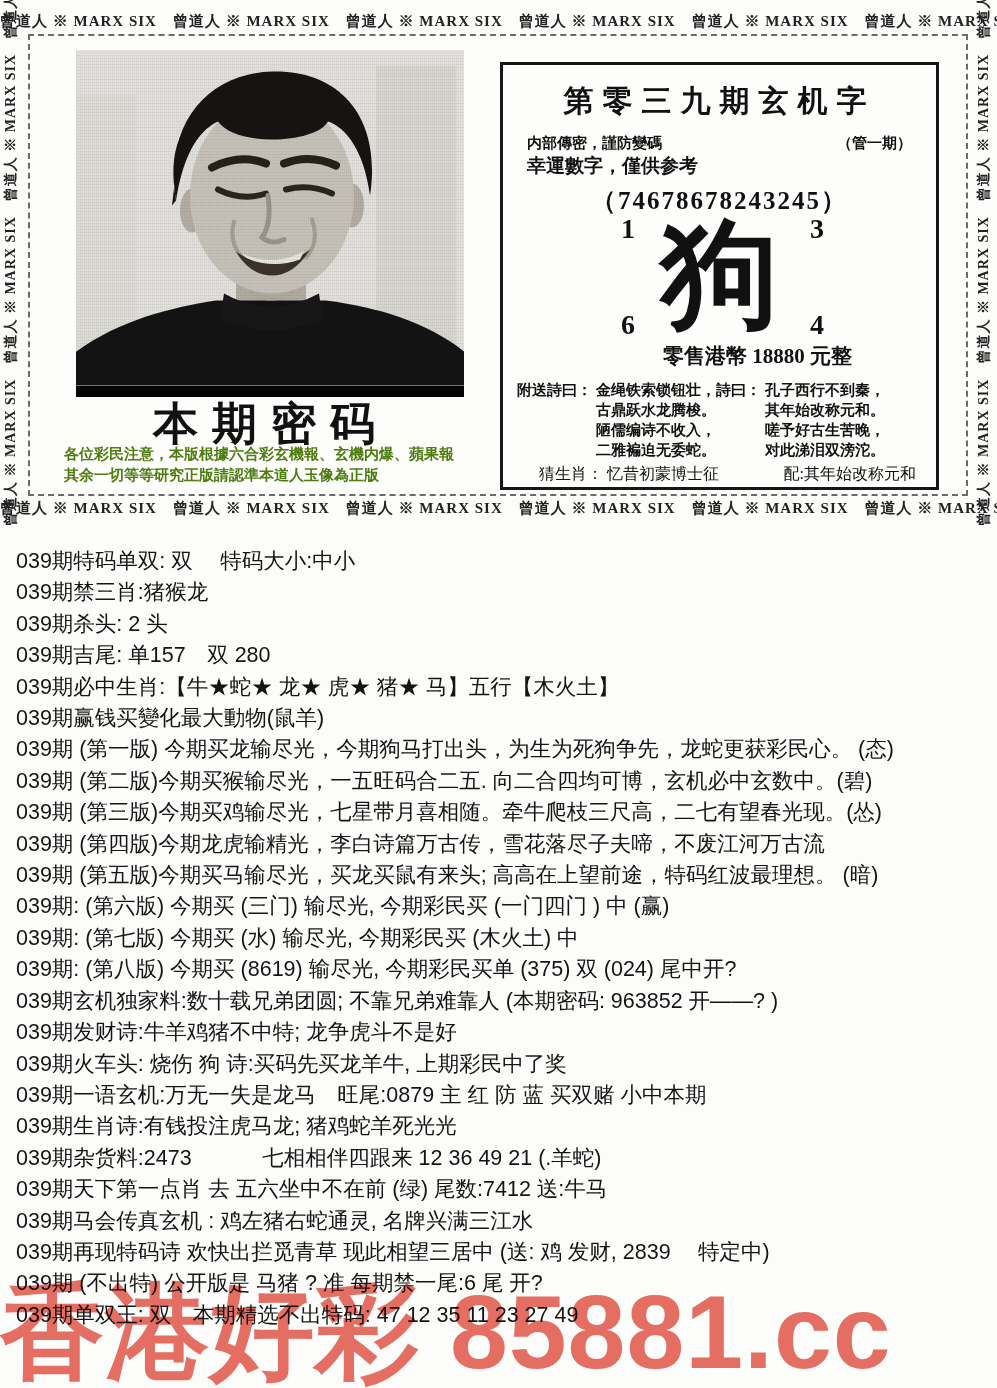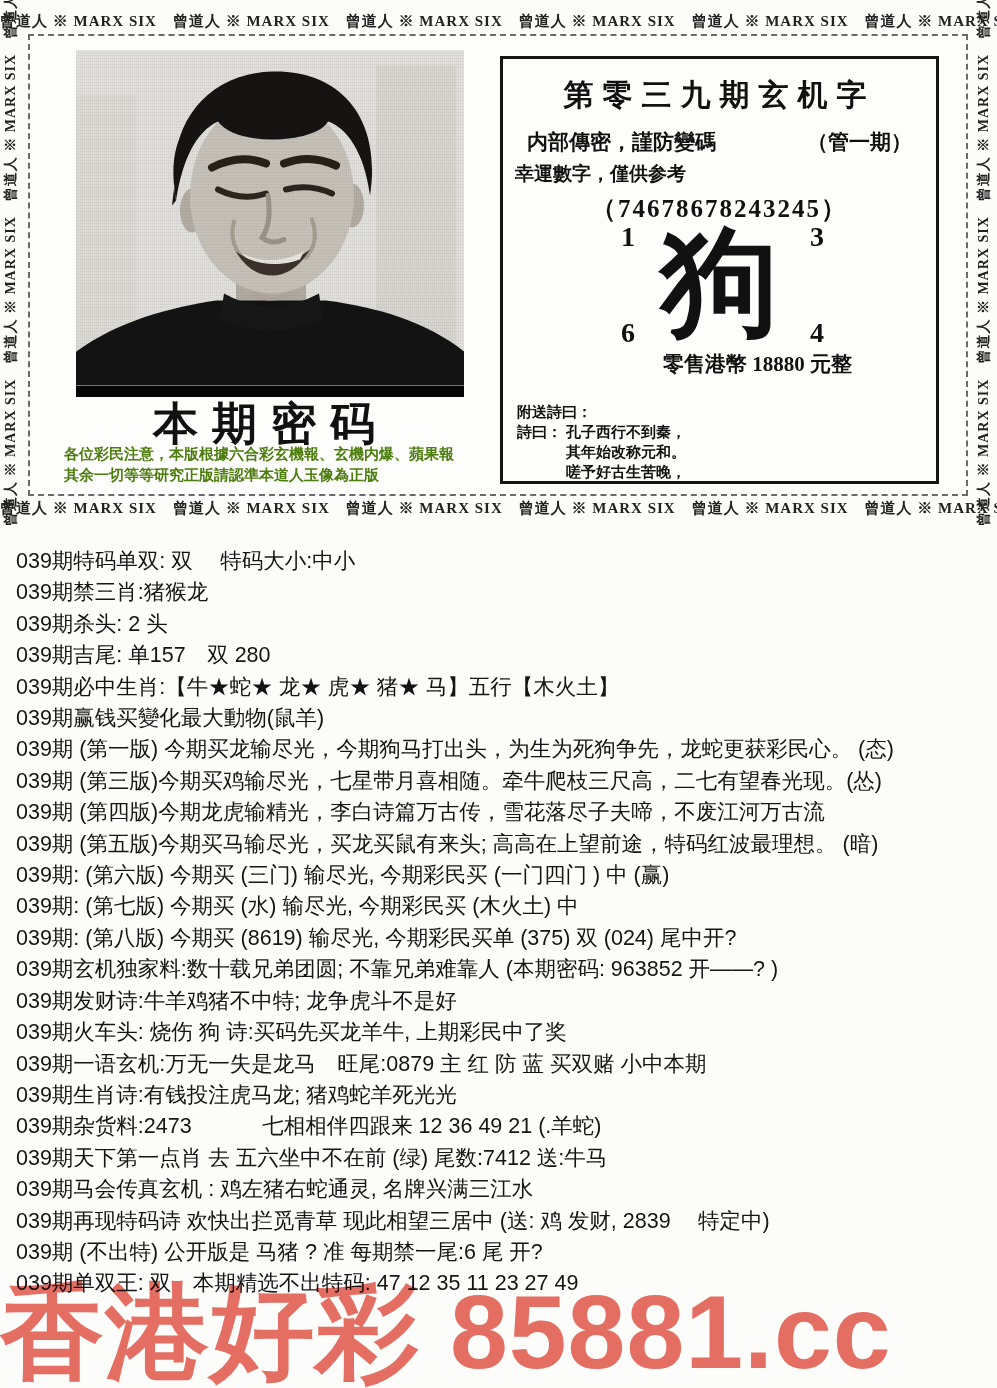--- a/index.html
+++ b/index.html
@@ -55,41 +55,41 @@
     font-family:"Liberation Serif",serif;
     font-weight:bold;font-size:45px;letter-spacing:14px;color:#111;
   }
   .notice{
     position:absolute;left:34px;top:408px;width:430px;
     font-family:"Liberation Serif",serif;
     font-weight:bold;font-size:15px;line-height:21px;color:#4d7c0f;
   }
   
   .mystery-box{
-    position:absolute;left:470px;top:20px;width:439px;height:428px;
+    position:absolute;left:470px;top:26px;width:439px;height:428px;
     border:3px solid #161616;
     font-family:"Liberation Serif",serif;color:#111;
     box-sizing:border-box;overflow:hidden;
   }
   .mb-title{margin-top:16px;text-align:center;font-size:30px;font-weight:bold;letter-spacing:9px;}
-  .mb-row1{display:flex;justify-content:space-between;padding:0 24px;margin-top:12px;font-size:21px;font-weight:bold;}
-  .mb-line2{padding:0 12px;margin-top:5px;font-size:19px;font-weight:bold;}
+  .mb-row1{display:flex;justify-content:space-between;padding:0 24px;margin-top:12px;font-size:15px;font-weight:bold;}
+  .mb-line2{padding:0 24px;font-size:19px;font-weight:bold;}
   .mb-lucky{text-align:center;margin-top:5px;font-size:25px;font-weight:bold;letter-spacing:2px;}
   .mb-zodiac{position:relative;height:122px;}
   .mb-zodiac .zchar{
     position:absolute;left:50%;top:50%;transform:translate(-50%,-52%);
     font-size:118px;font-weight:bold;line-height:1;
   }
   .mb-zodiac .corner{position:absolute;font-size:28px;font-weight:bold;}
   .corner.tl{left:118px;top:-4px;}
   .corner.tr{right:112px;top:-4px;}
   .corner.bl{left:118px;bottom:-2px;}
   .corner.br{right:112px;bottom:-2px;}
   .mb-price{margin-top:3px;text-align:center;padding-left:76px;font-size:21px;font-weight:bold;}
-  .mb-poems{display:flex;justify-content:flex-start;padding:0 14px;margin-top:24px;font-size:15px;font-weight:bold;flex-direction:column;}
+  .mb-poems{display:flex;justify-content:flex-start;padding:0 14px;margin-top:10px;font-size:15px;font-weight:bold;}
   .poem{display:flex;}
   .poem .plabel{margin-right:4px;white-space:nowrap;padding-top:1px;}
   .poem .plines div{line-height:20px;}
   .mb-guess-row{display:flex;justify-content:space-between;padding:0 20px 0 36px;margin-top:4px;font-size:16px;font-weight:normal;}
   
   .predictions{position:absolute;left:16px;top:546px;width:978px;}
   .pline{
     font-size:21.5px;line-height:31.4px;white-space:nowrap;
     font-weight:500;color:#141414;
   }
@@ -165,20 +165,26 @@
       <span class="corner tl">1</span>
       <span class="corner tr">3</span>
       <span class="zchar">狗</span>
       <span class="corner bl">6</span>
       <span class="corner br">4</span>
     </div>
     <div class="mb-price">零售港幣 18880 元整</div>
     <div class="mb-poems">
       <div class="poem">
         <span class="plabel">附送詩曰：</span>
+        <span class="plines">
+          <div>金绳铁索锁钮壮，</div>
+          <div>古鼎跃水龙腾梭。</div>
+          <div>陋儒编诗不收入，</div>
+          <div>二雅褊迫无委蛇。</div>
+        </span>
       </div>
       <div class="poem">
         <span class="plabel">詩曰：</span>
         <span class="plines">
           <div>孔子西行不到秦，</div>
           <div>其年始改称元和。</div>
           <div>嗟予好古生苦晚，</div>
           <div>对此涕泪双滂沱。</div>
         </span>
       </div>
@@ -192,20 +198,21 @@
 </div>
 
 <div class="predictions">
   <div class="pline">039期特码单双: 双　 特码大小:中小</div>
   <div class="pline">039期禁三肖:猪猴龙</div>
   <div class="pline">039期杀头: 2 头</div>
   <div class="pline">039期吉尾: 单157　双 280</div>
   <div class="pline">039期必中生肖:【牛★蛇★ 龙★ 虎★ 猪★ 马】五行【木火土】</div>
   <div class="pline">039期赢钱买變化最大動物(鼠羊)</div>
   <div class="pline">039期 (第一版) 今期买龙输尽光，今期狗马打出头，为生为死狗争先，龙蛇更获彩民心。 (态)</div>
+  <div class="pline">039期 (第二版)今期买猴输尽光，一五旺码合二五. 向二合四均可博，玄机必中玄数中。(碧)</div>
   <div class="pline">039期 (第三版)今期买鸡输尽光，七星带月喜相随。牵牛爬枝三尺高，二七有望春光现。(怂)</div>
   <div class="pline">039期 (第四版)今期龙虎输精光，李白诗篇万古传，雪花落尽子夫啼，不废江河万古流</div>
   <div class="pline">039期 (第五版)今期买马输尽光，买龙买鼠有来头; 高高在上望前途，特码红波最理想。 (暗)</div>
   <div class="pline">039期: (第六版) 今期买 (三门) 输尽光, 今期彩民买 (一门四门 )  中 (赢)</div>
   <div class="pline">039期: (第七版) 今期买 (水) 输尽光, 今期彩民买 (木火土) 中</div>
   <div class="pline">039期: (第八版) 今期买 (8619) 输尽光, 今期彩民买单 (375)  双 (024) 尾中开?</div>
   <div class="pline">039期玄机独家料:数十载兄弟团圆; 不靠兄弟难靠人 (本期密码: 963852  开——? )</div>
   <div class="pline">039期发财诗:牛羊鸡猪不中特; 龙争虎斗不是好</div>
   <div class="pline">039期火车头: 烧伤 狗  诗:买码先买龙羊牛, 上期彩民中了奖</div>
   <div class="pline">039期一语玄机:万无一失是龙马　旺尾:0879 主 红 防 蓝 买双赌 小中本期</div>

